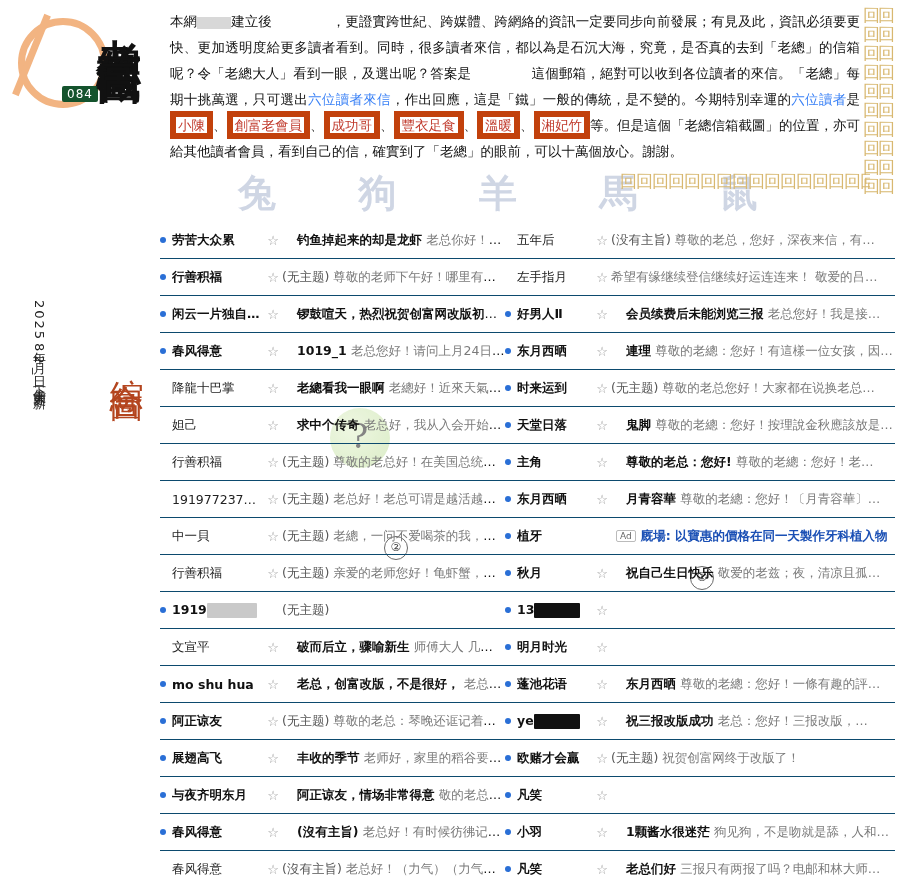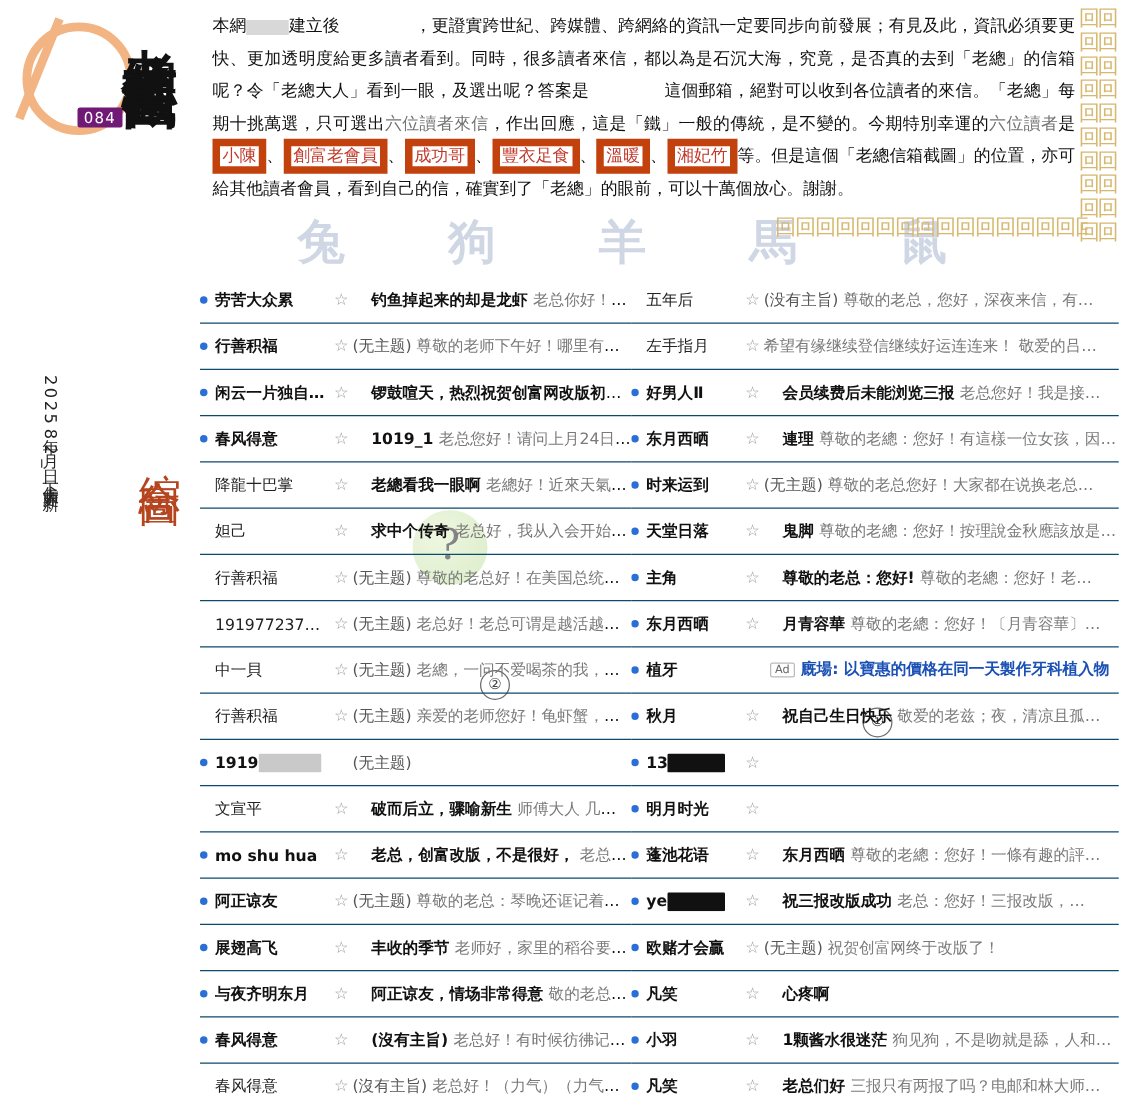--- a/index.html
+++ b/index.html
@@ -33,21 +33,21 @@
     left: 28px; top: 12px;
     width: 0; height: 86px;
     border-left: 7px solid #f2b482;
     transform: rotate(22deg);
   }
   .logo-num {
     position: absolute;
     left: 62px; top: 86px;
     font-size: 12px;
     color: #ffffff;
-    background: #701a75;
+    background: #14532d;
     padding: 1px 5px;
     border-radius: 2px;
     letter-spacing: 1px;
   }
   .vert-date {
     position: absolute;
     left: 30px; top: 300px;
     writing-mode: vertical-rl;
     font-size: 13px;
     color: #222;
@@ -79,21 +79,21 @@
   .article {
     position: absolute;
     left: 170px; top: 8px;
     width: 690px;
     font-size: 13.5px;
     line-height: 26px;
     color: #111;
     text-align: justify;
     font-family: "DejaVu Serif", serif;
   }
-  .article .hl-blue { color: #737373; }
+  .article .hl-blue { color: #3b82f6; }
   .article .hl-red {
     color: #c0392b;
     border: 6px solid #c2410c;
     padding: 0 2px;
   }
   .article .redact {
     display: inline-block;
     width: 34px; height: 12px;
     background: #d8d8d8;
     vertical-align: middle;
@@ -475,21 +475,20 @@
     <div class="mail-row">
       <span class="dot"></span>
       <span class="sender bold">欧赌才会贏</span>
       <span class="star">☆</span>
       <span class="subject"><span class="subj-none">(无主题) </span><span class="subj-gray">祝贺创富网终于改版了！</span></span>
     </div>
     <div class="mail-row">
       <span class="dot"></span>
       <span class="sender bold">凡笑</span>
       <span class="star">☆</span>
-      <span class="subject"><span class="subj-strong">心疼啊 </span></span>
     </div>
     <div class="mail-row">
       <span class="dot"></span>
       <span class="sender bold">小羽</span>
       <span class="star">☆</span>
       <span class="subject"><span class="subj-strong">1颗酱水很迷茫 </span><span class="subj-gray">狗见狗，不是吻就是舔，人和…</span></span>
     </div>
     <div class="mail-row">
       <span class="dot"></span>
       <span class="sender bold">凡笑</span>

